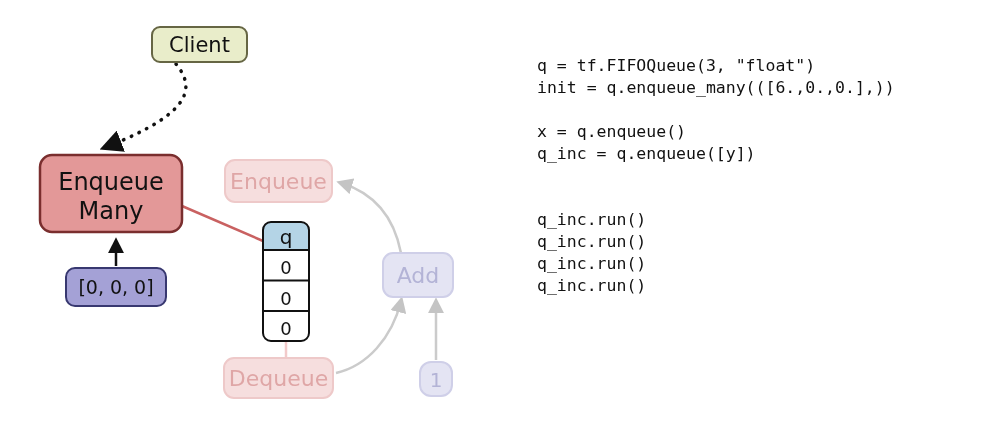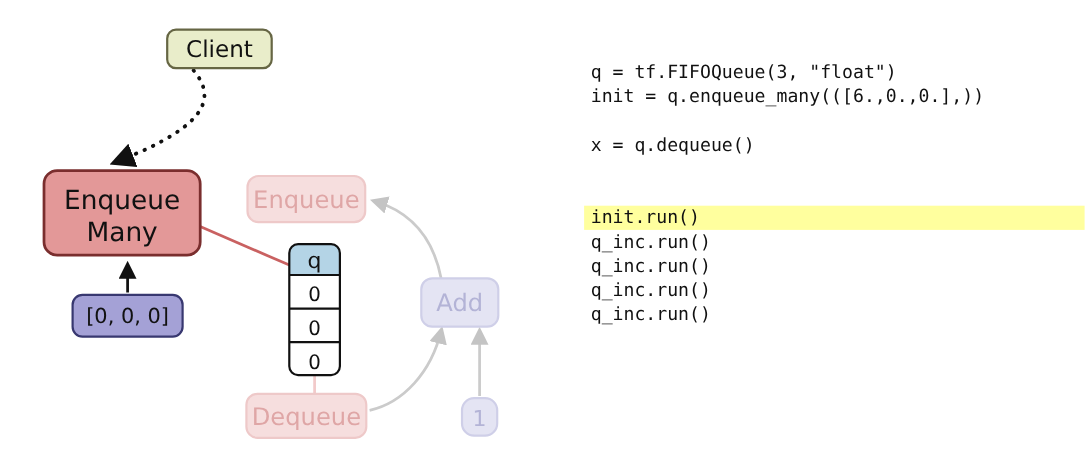--- a/index.html
+++ b/index.html
@@ -113,23 +113,23 @@
       <text x="286" y="274" text-anchor="middle" font-size="18">0</text>
       <text x="286" y="304.5" text-anchor="middle" font-size="18">0</text>
       <text x="286" y="335" text-anchor="middle" font-size="18">0</text>
     </g>
   </svg>
 
   <div class="code-panel">
     <div class="code-line">q = tf.FIFOQueue(3, "float")</div>
     <div class="code-line">init = q.enqueue_many(([6.,0.,0.],))</div>
     <div class="code-line"></div>
-    <div class="code-line">x = q.dequeue()</div>
+    <div class="code-line">x = q.enqueue()</div>
+    <div class="code-line">q_inc = q.enqueue([y])</div>
     <div class="code-line"></div>
     <div class="code-line"></div>
-    <div class="code-line highlight">init.run()</div>
     <div class="code-line">q_inc.run()</div>
     <div class="code-line">q_inc.run()</div>
     <div class="code-line">q_inc.run()</div>
     <div class="code-line">q_inc.run()</div>
   </div>
 
 </div>
 
 </body></html>

